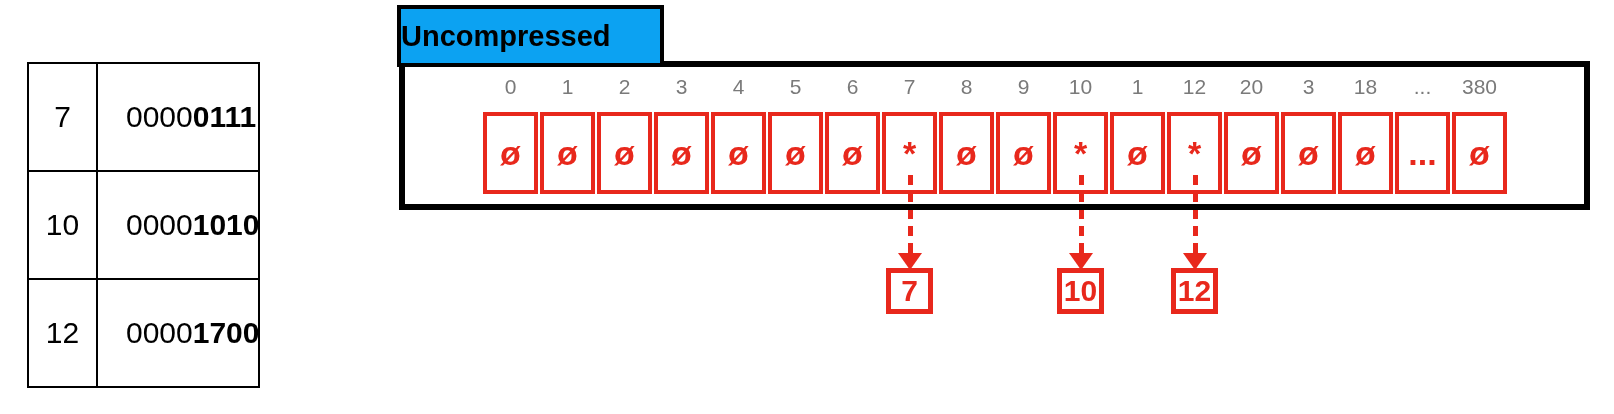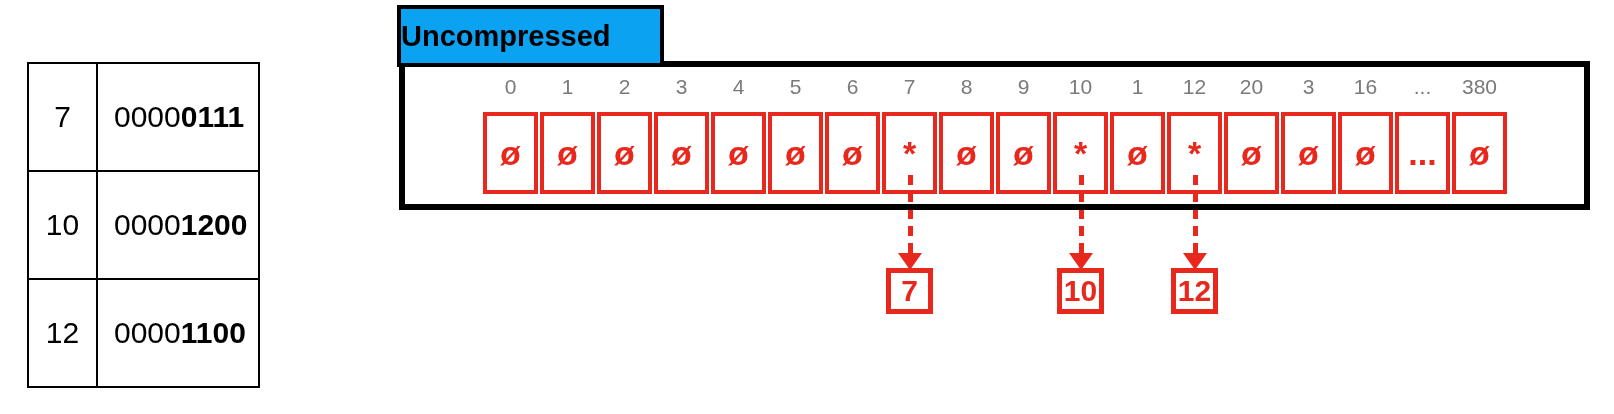--- a/index.html
+++ b/index.html
@@ -33,21 +33,21 @@
   .legend td {
     border: 2px solid var(--black);
     height: 108px;
     vertical-align: middle;
   }
   .legend td.num {
     width: 69px;
     text-align: center;
   }
   .legend td.bin {
-    padding-left: 16px;
+    padding-left: 28px;
     letter-spacing: 0px;
   }
   .legend td.bin b { font-weight: bold; }
 
   
   .tab {
     position: absolute;
     left: 397px; top: 5px;
     width: 267px; height: 62px;
     background: var(--blue);
@@ -148,25 +148,25 @@
 <div class="canvas">
 
   <table class="legend">
     <tbody>
         <tr>
       <td class="num">7</td>
       <td class="bin"><span>0000</span><b>0111</b></td>
     </tr>
     <tr>
       <td class="num">10</td>
-      <td class="bin"><span>0000</span><b>1200</b></td>
+      <td class="bin"><span>0000</span><b>1010</b></td>
     </tr>
     <tr>
       <td class="num">12</td>
-      <td class="bin"><span>0000</span><b>1100</b></td>
+      <td class="bin"><span>0000</span><b>1700</b></td>
     </tr>
   </tbody>
     </table>
 
   <div class="arrow-group" style="left:898px">
     <div class="arrow-dash"></div>
     <div class="arrow-head"></div>
   </div>
   <div class="arrow-group" style="left:1069px">
     <div class="arrow-dash"></div>
@@ -191,21 +191,21 @@
       <span class="idx">5</span>
       <span class="idx">6</span>
       <span class="idx">7</span>
       <span class="idx">8</span>
       <span class="idx">9</span>
       <span class="idx">10</span>
       <span class="idx">1</span>
       <span class="idx">12</span>
       <span class="idx">20</span>
       <span class="idx">3</span>
-      <span class="idx">16</span>
+      <span class="idx">18</span>
       <span class="idx">...</span>
       <span class="idx">380</span>
     </div>
     <div class="cell-row">
       <div class="cell">ø</div>
       <div class="cell">ø</div>
       <div class="cell">ø</div>
       <div class="cell">ø</div>
       <div class="cell">ø</div>
       <div class="cell">ø</div>

